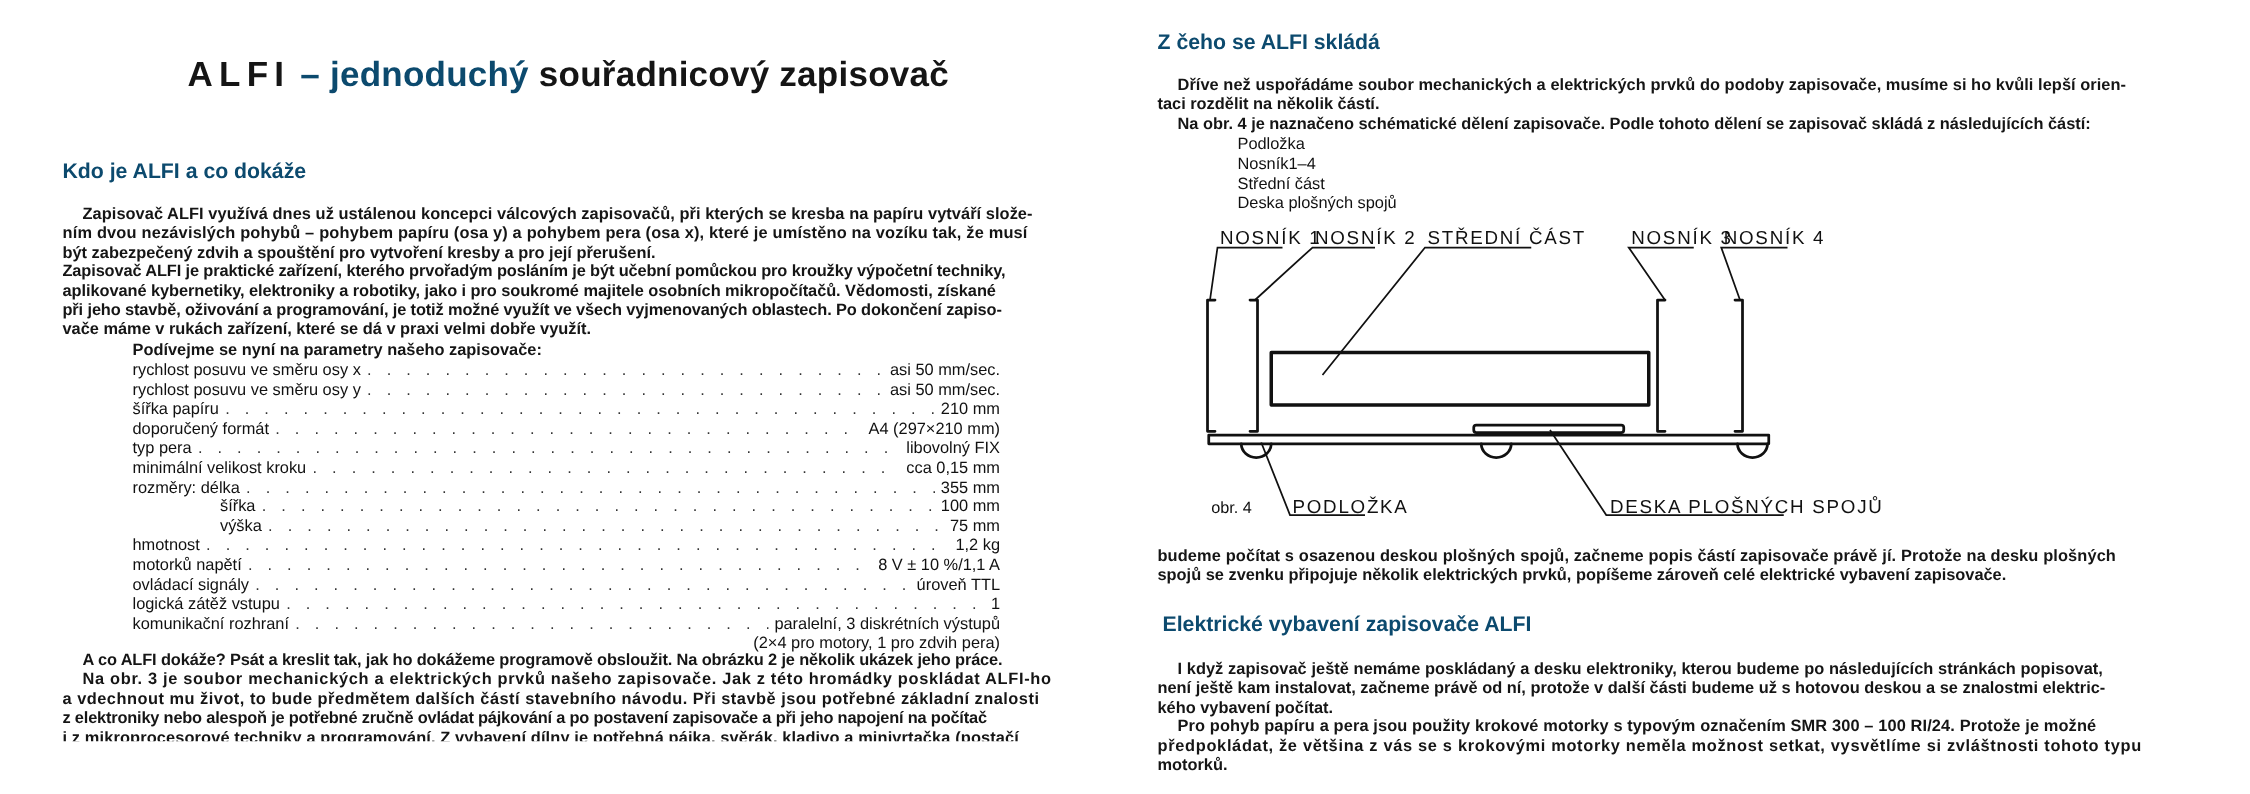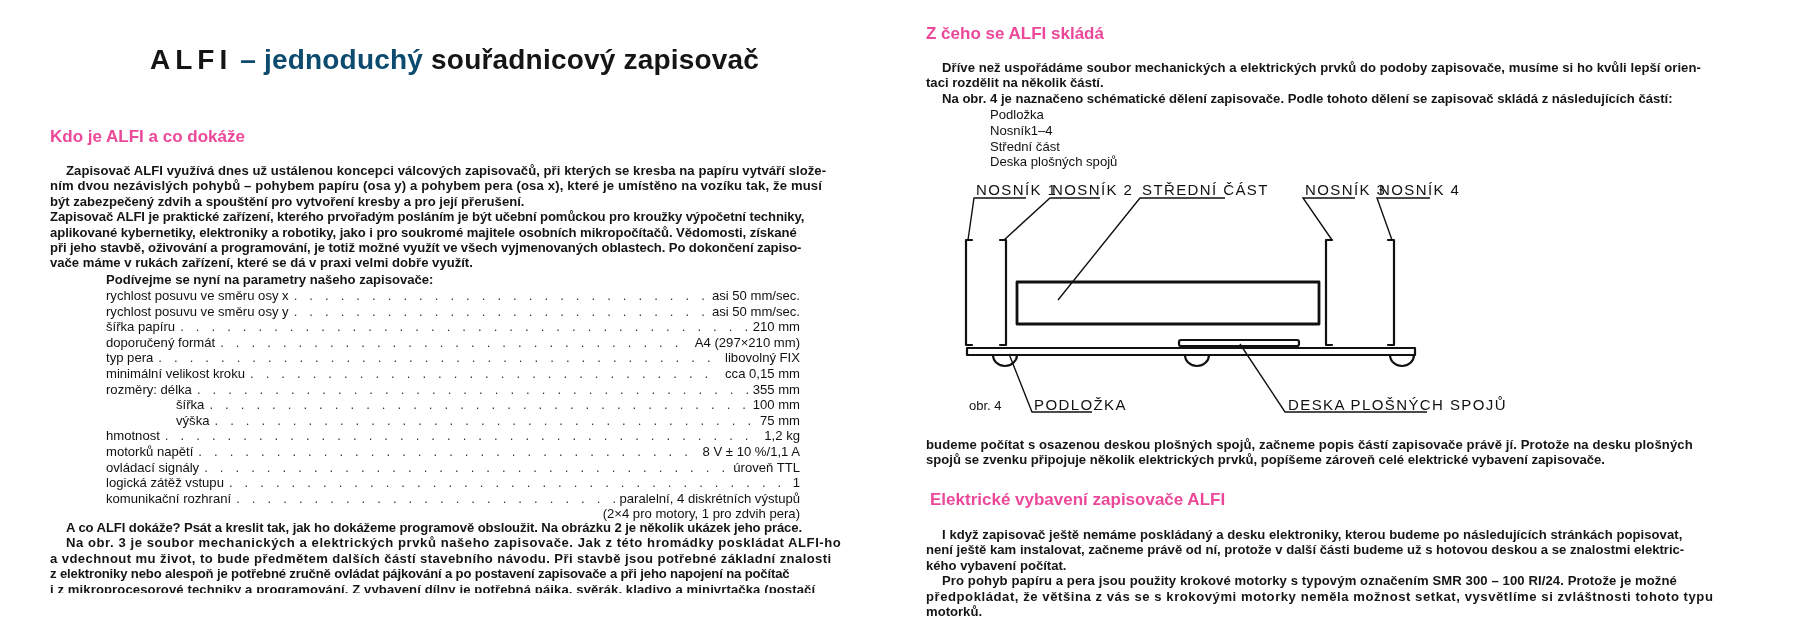--- a/index.html
+++ b/index.html
@@ -11,21 +11,21 @@
   #left { left: 0; width: 900px; }
   #right { left: 900px; width: 900px; }
 
   .title {
     position: absolute; left: 150px; top: 44px; font-size: 28px; font-weight: bold;
     letter-spacing: 0.2px; color: #151515; white-space: nowrap;
   }
   .title .alfi { letter-spacing: 5px; }
   .title .mid { color: #0c4a6e; }
 
-  .h2 { position: absolute; font-size: 17px; font-weight: bold; white-space: nowrap; color: #ec4899; }
+  .h2 { position: absolute; font-size: 17px; font-weight: bold; white-space: nowrap; color: #0c4a6e; }
   .para { position: absolute; font-size: 13.1px; line-height: 15.4px; color: #151515; font-weight: bold; }
   .para .ln { display: block; white-space: nowrap; }
   .para .ind { padding-left: 16px; }
 
   
   .specs { position: absolute; left: 106px; top: 288px; width: 694px; font-size: 13.1px; line-height: 15.6px; }
   .srow { display: flex; align-items: baseline; white-space: nowrap; }
   .slabel { flex: none; }
   .slabel.sub { padding-left: 70px; }
   .sdots { flex: 1 1 auto; overflow: hidden; margin: 0 5px; color: #333; letter-spacing: 4.2px; }
@@ -126,21 +126,21 @@
         <span class="sval">úroveň TTL</span>
       </div>
     <div class="srow">
         <span class="slabel">logická zátěž vstupu</span>
         <span class="sdots"></span>
         <span class="sval">1</span>
       </div>
     <div class="srow">
         <span class="slabel">komunikační rozhraní</span>
         <span class="sdots"></span>
-        <span class="sval">paralelní, 4 diskrétních výstupů</span>
+        <span class="sval">paralelní, 3 diskrétních výstupů</span>
       </div>
     <div class="scont">(2×4 pro motory, 1 pro zdvih pera)</div>
   </div>
 
   <div class="para" style="left:50px; top:520px;">
     <span class="ln ind" style="letter-spacing:-0.1px">A co ALFI dokáže? Psát a kreslit tak, jak ho dokážeme programově obsloužit. Na obrázku 2 je několik ukázek jeho práce.</span>
     <span class="ln ind" style="letter-spacing:0.55px">Na obr. 3 je soubor mechanických a elektrických prvků našeho zapisovače. Jak z této hromádky poskládat ALFI-ho</span>
     <span class="ln" style="letter-spacing:0.4px">a vdechnout mu život, to bude předmětem dalších částí stavebního návodu. Při stavbě jsou potřebné základní znalosti</span>
     <span class="ln" style="letter-spacing:-0.15px">z elektroniky nebo alespoň je potřebné zručně ovládat pájkování a po postavení zapisovače a při jeho napojení na počítač</span>
     <span class="ln" style="letter-spacing:0.1px; height:11px; overflow:hidden;">i z mikroprocesorové techniky a programování. Z vybavení dílny je potřebná pájka, svěrák, kladivo a minivrtačka (postačí</span>

